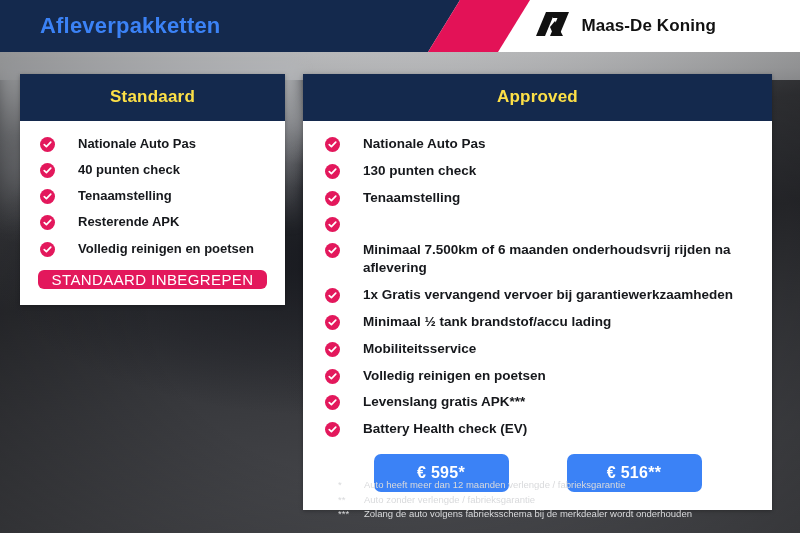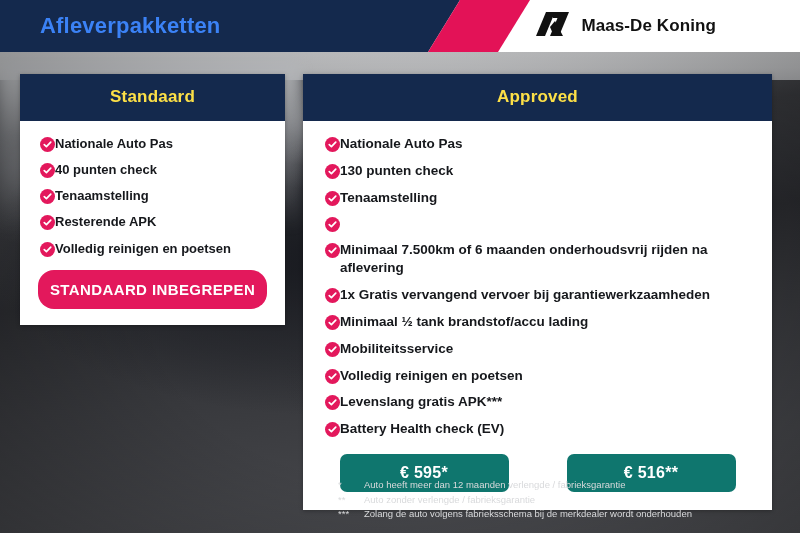--- a/index.html
+++ b/index.html
@@ -118,21 +118,21 @@
   .card-body { padding: 14px 0 0 0; }
 
   .card-standaard { left: 20px; top: 74px; width: 265px; }
   .card-approved  { left: 303px; top: 74px; width: 469px; }
 
   
   .feat-list { list-style: none; }
   .feat {
     display: flex;
     align-items: flex-start;
-    gap: 0;
+    gap: 23px;
     padding: 0 0 0 20px;
     margin-bottom: 9px;
   }
   .feat-approved { margin-bottom: 9px; padding-left: 22px; }
   .check {
     flex: 0 0 auto;
     width: 15px; height: 15px;
     border-radius: 50%;
     background: #e3185c;
     display: inline-flex;
@@ -148,47 +148,47 @@
   }
   .card-approved .feat-text { font-size: 13.5px; }
 
   
   .btn-primary {
     display: block;
     margin: 13px 18px 16px;
     background: #e3185c;
     color: #ffffff;
     border: none;
-    border-radius: 16px;
+    border-radius: 6px;
     font-family: inherit;
     font-size: 15px;
-    font-weight: bold;
+    font-weight: normal;
     letter-spacing: 0.4px;
-    padding: 11px 6px;
+    padding: 1px 6px;
     width: calc(100% - 36px);
     cursor: pointer;
     text-align: center;
   }
   .price-row {
     display: flex;
     justify-content: center;
     gap: 58px;
     margin: 16px 0 18px;
   }
   .btn-price {
-    background: #0f766e;
+    background: #3b82f6;
     color: #ffffff;
     border: none;
     border-radius: 7px;
     font-family: inherit;
     font-size: 16px;
     font-weight: bold;
     letter-spacing: 0.3px;
     padding: 10px 0;
-    width: 169px;
+    width: 135px;
     text-align: center;
     cursor: pointer;
   }
 
   
   .footnotes {
     position: absolute;
     left: 338px; top: 478px;
     width: 430px;
     z-index: 4;

